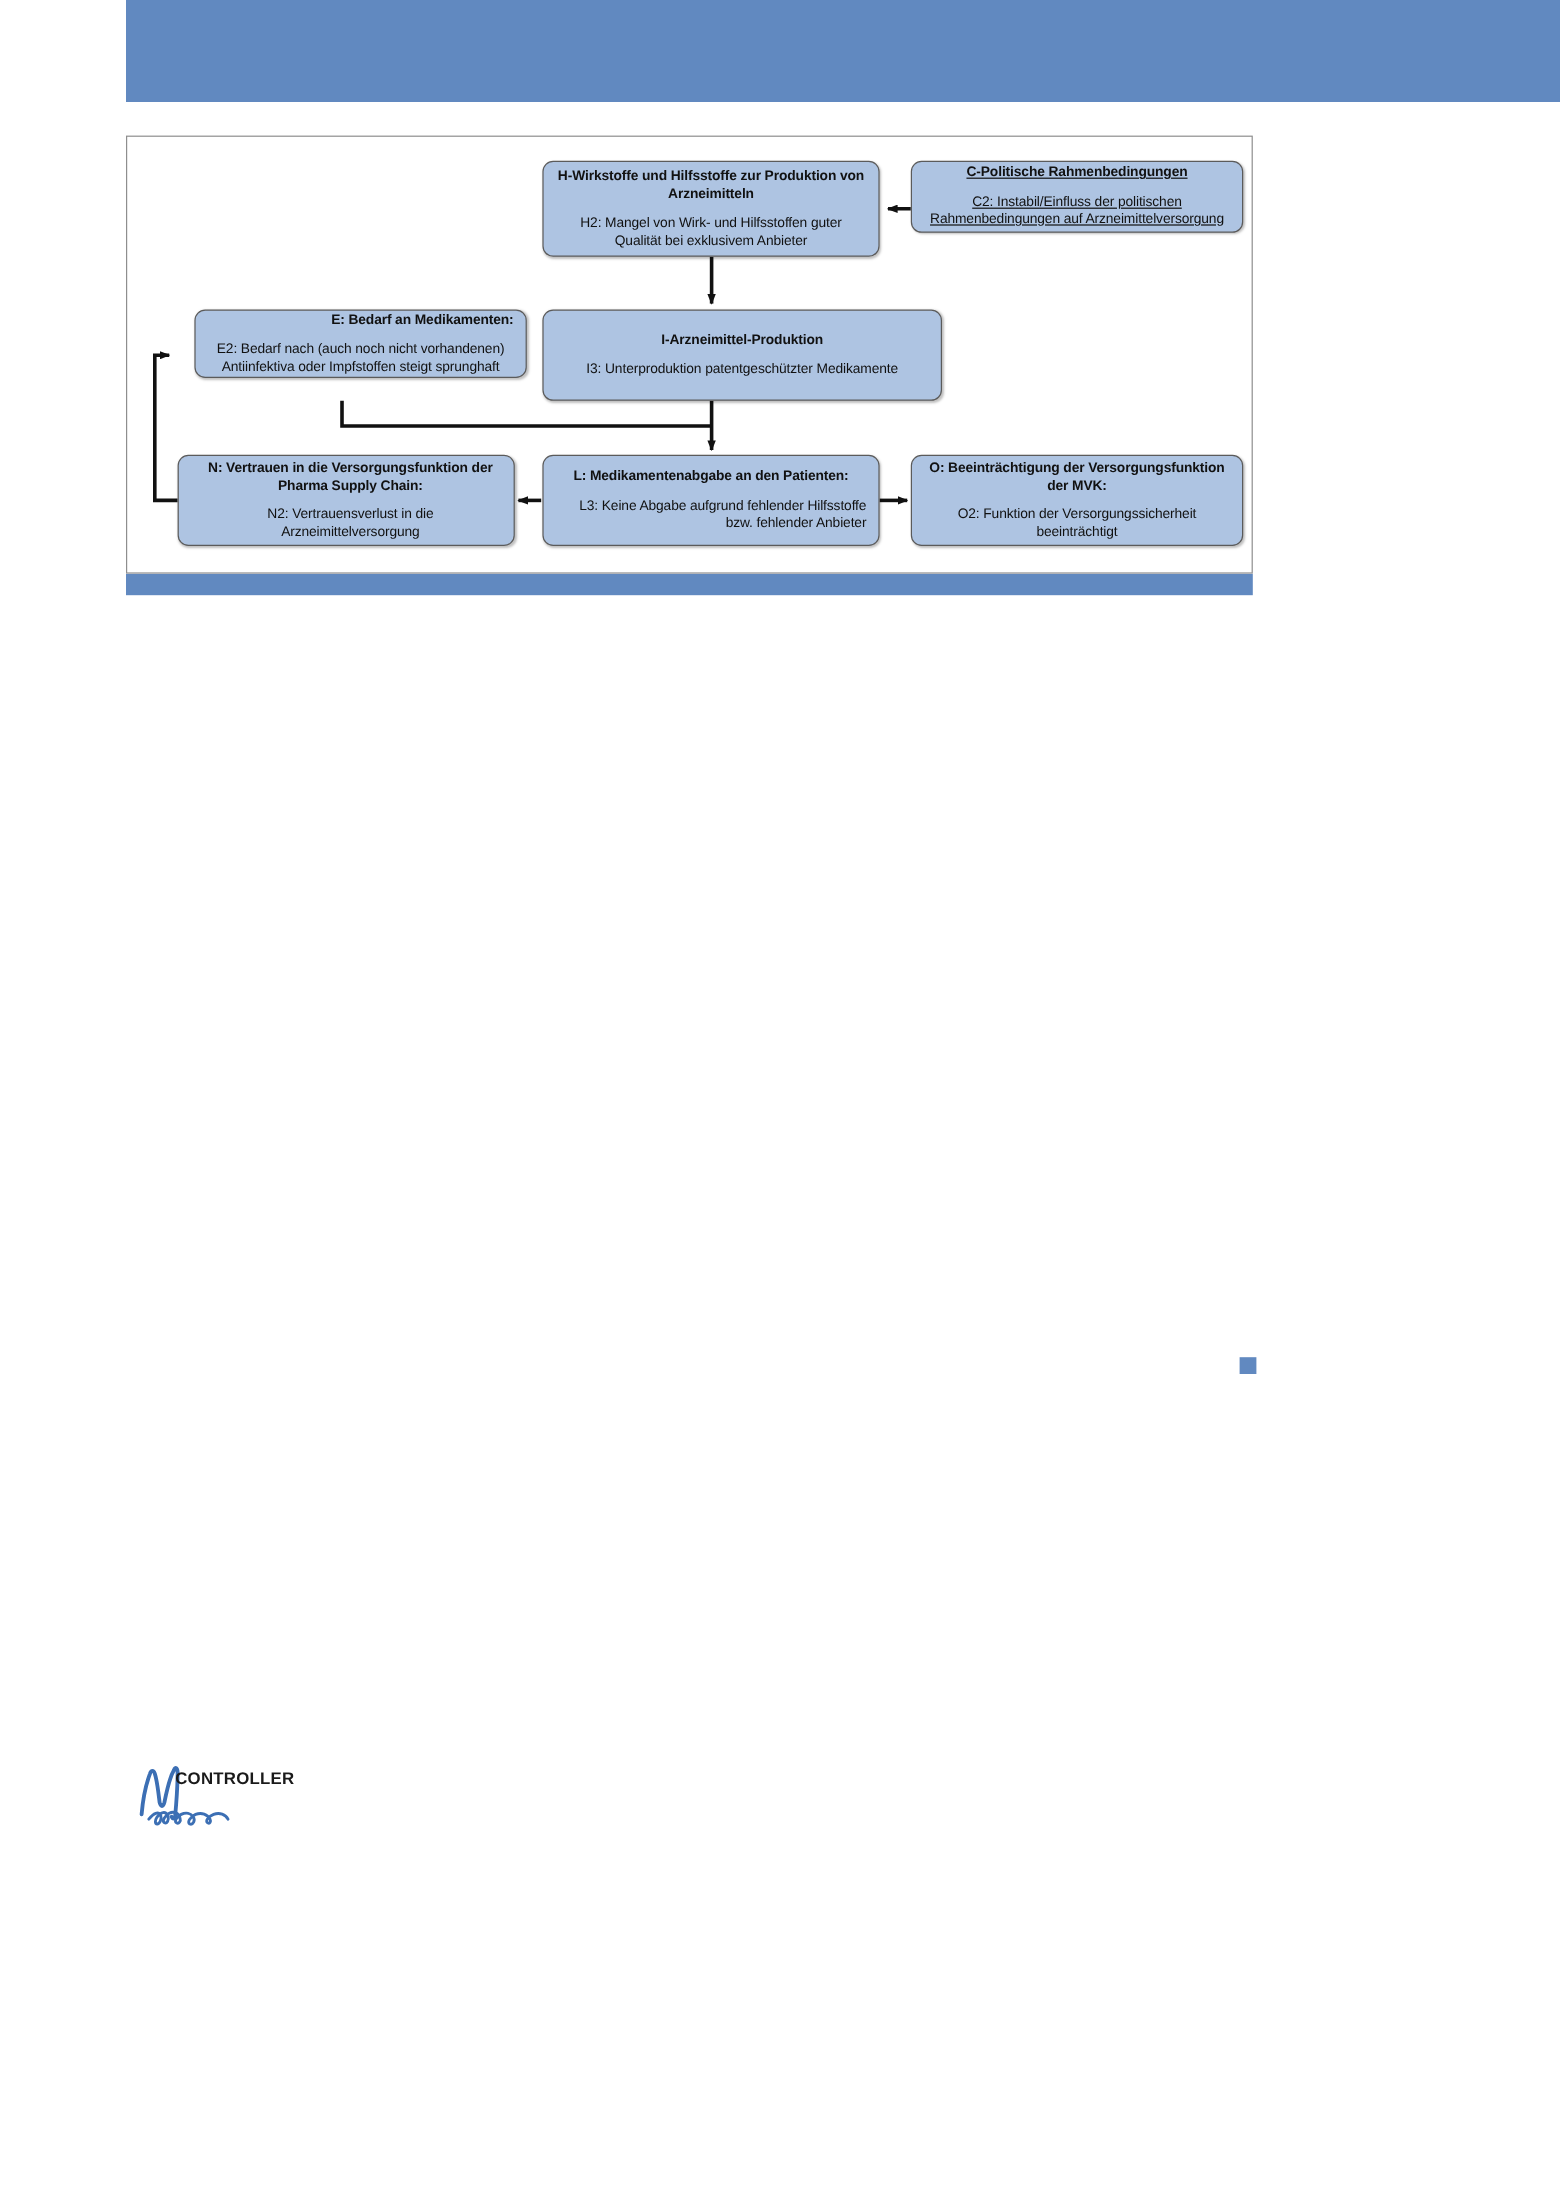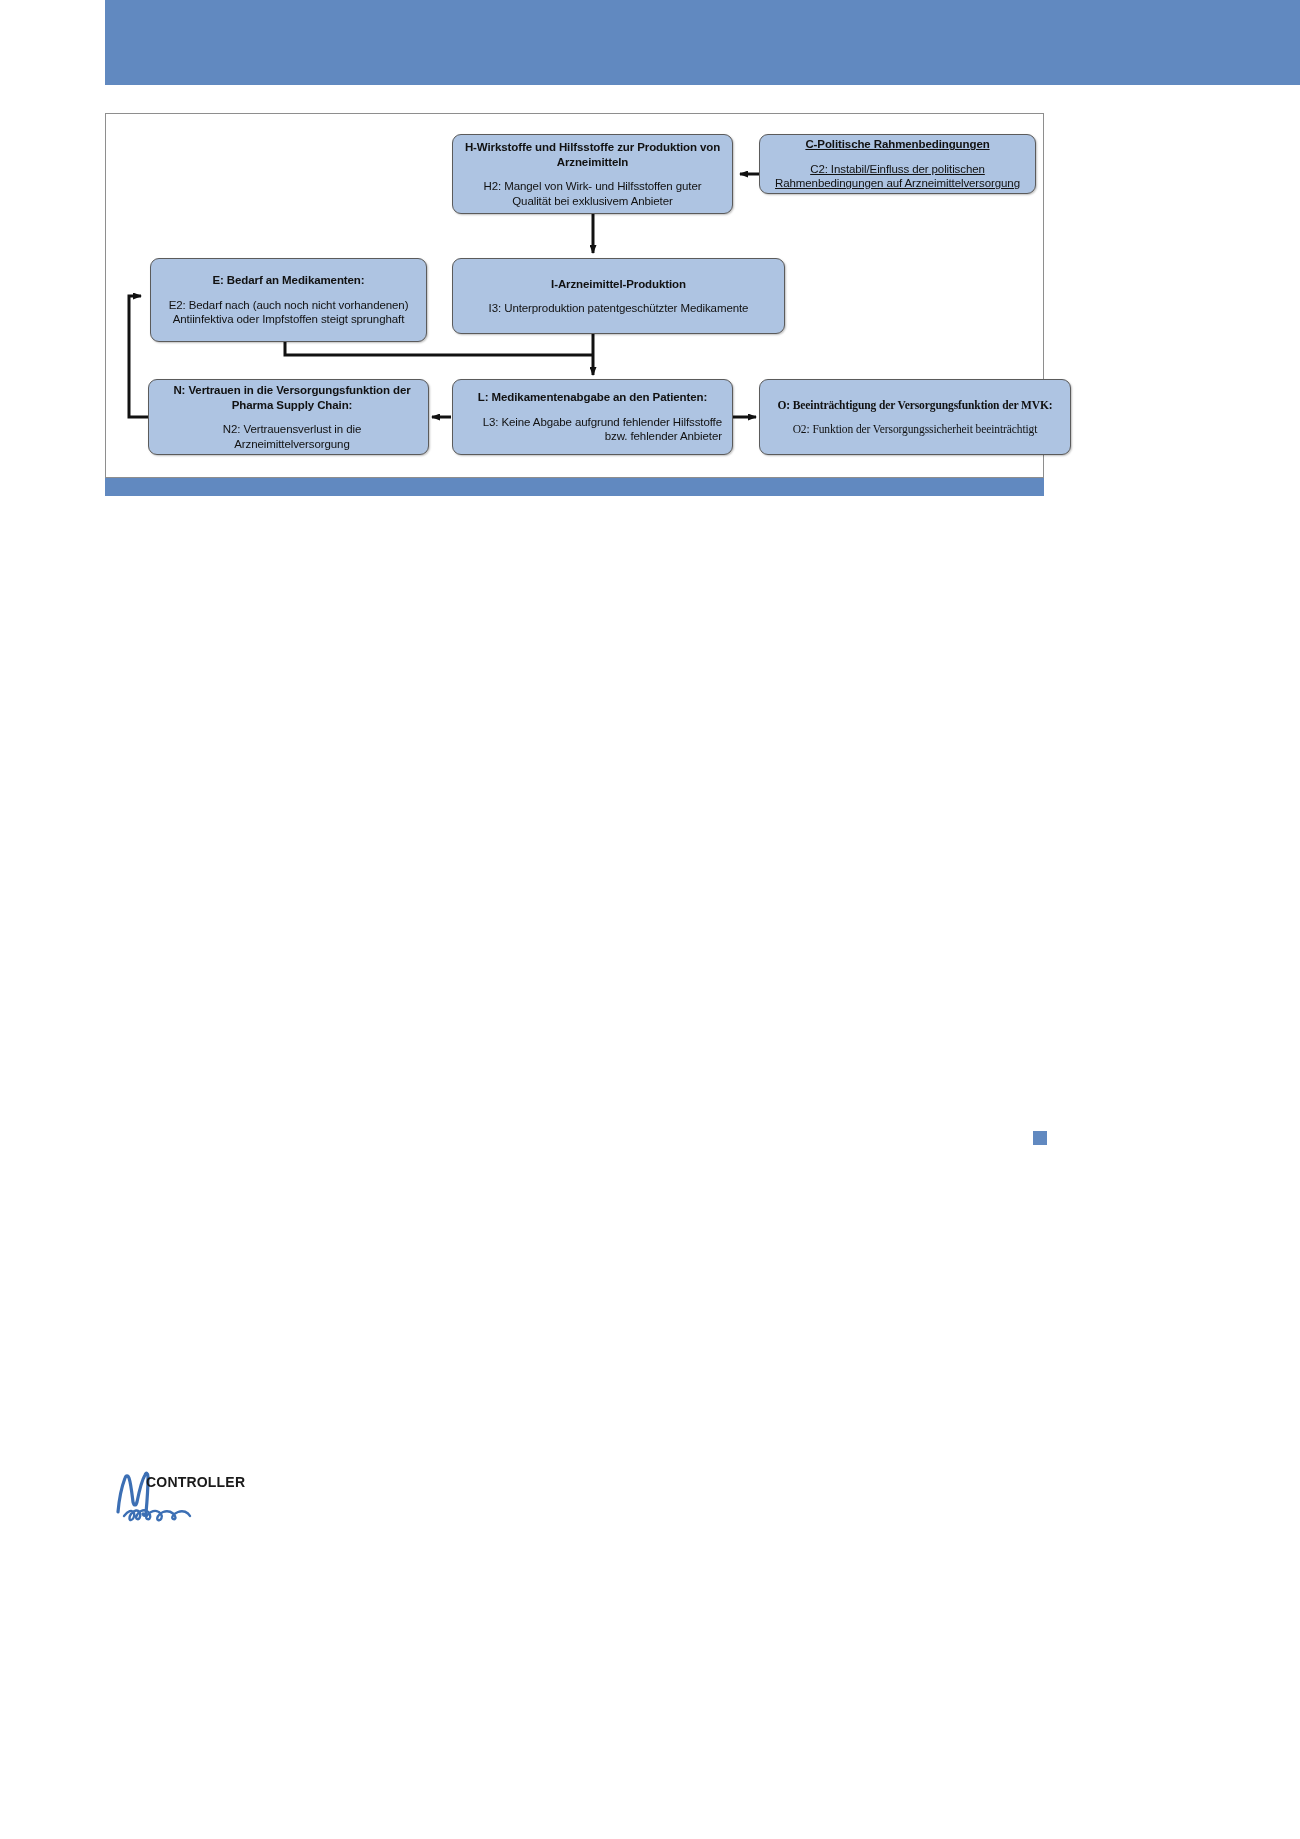--- a/index.html
+++ b/index.html
@@ -79,25 +79,25 @@
     font-weight: normal;
     font-size: 11.5px;
     line-height: 14.5px;
     margin-top: 10px;
     letter-spacing: -0.1px;
   }
 
   
   #node-h { left: 452px; top: 134px; width: 281px; height: 80px; justify-content: center; }
   #node-c { left: 759px; top: 134px; width: 277px; height: 60px; text-decoration: underline; }
-  #node-e { left: 150px; top: 258px; width: 277px; height: 84px; }
+  #node-e { left: 162px; top: 258px; width: 277px; height: 57px; align-items: flex-end; }
   #node-i { left: 452px; top: 258px; width: 333px; height: 76px; }
   #node-n { left: 148px; top: 379px; width: 281px; height: 76px; padding-left: 17px; }
   #node-l { left: 452px; top: 379px; width: 281px; height: 76px; text-align: right; }
-  #node-o { left: 759px; top: 379px; width: 312px; height: 76px; font-family: Liberation Serif, serif; }
+  #node-o { left: 759px; top: 379px; width: 277px; height: 76px; }
 
   
   .connectors {
     position: absolute;
     left: 105px;
     top: 113px;
     width: 939px;
     height: 365px;
     pointer-events: none;
   }

